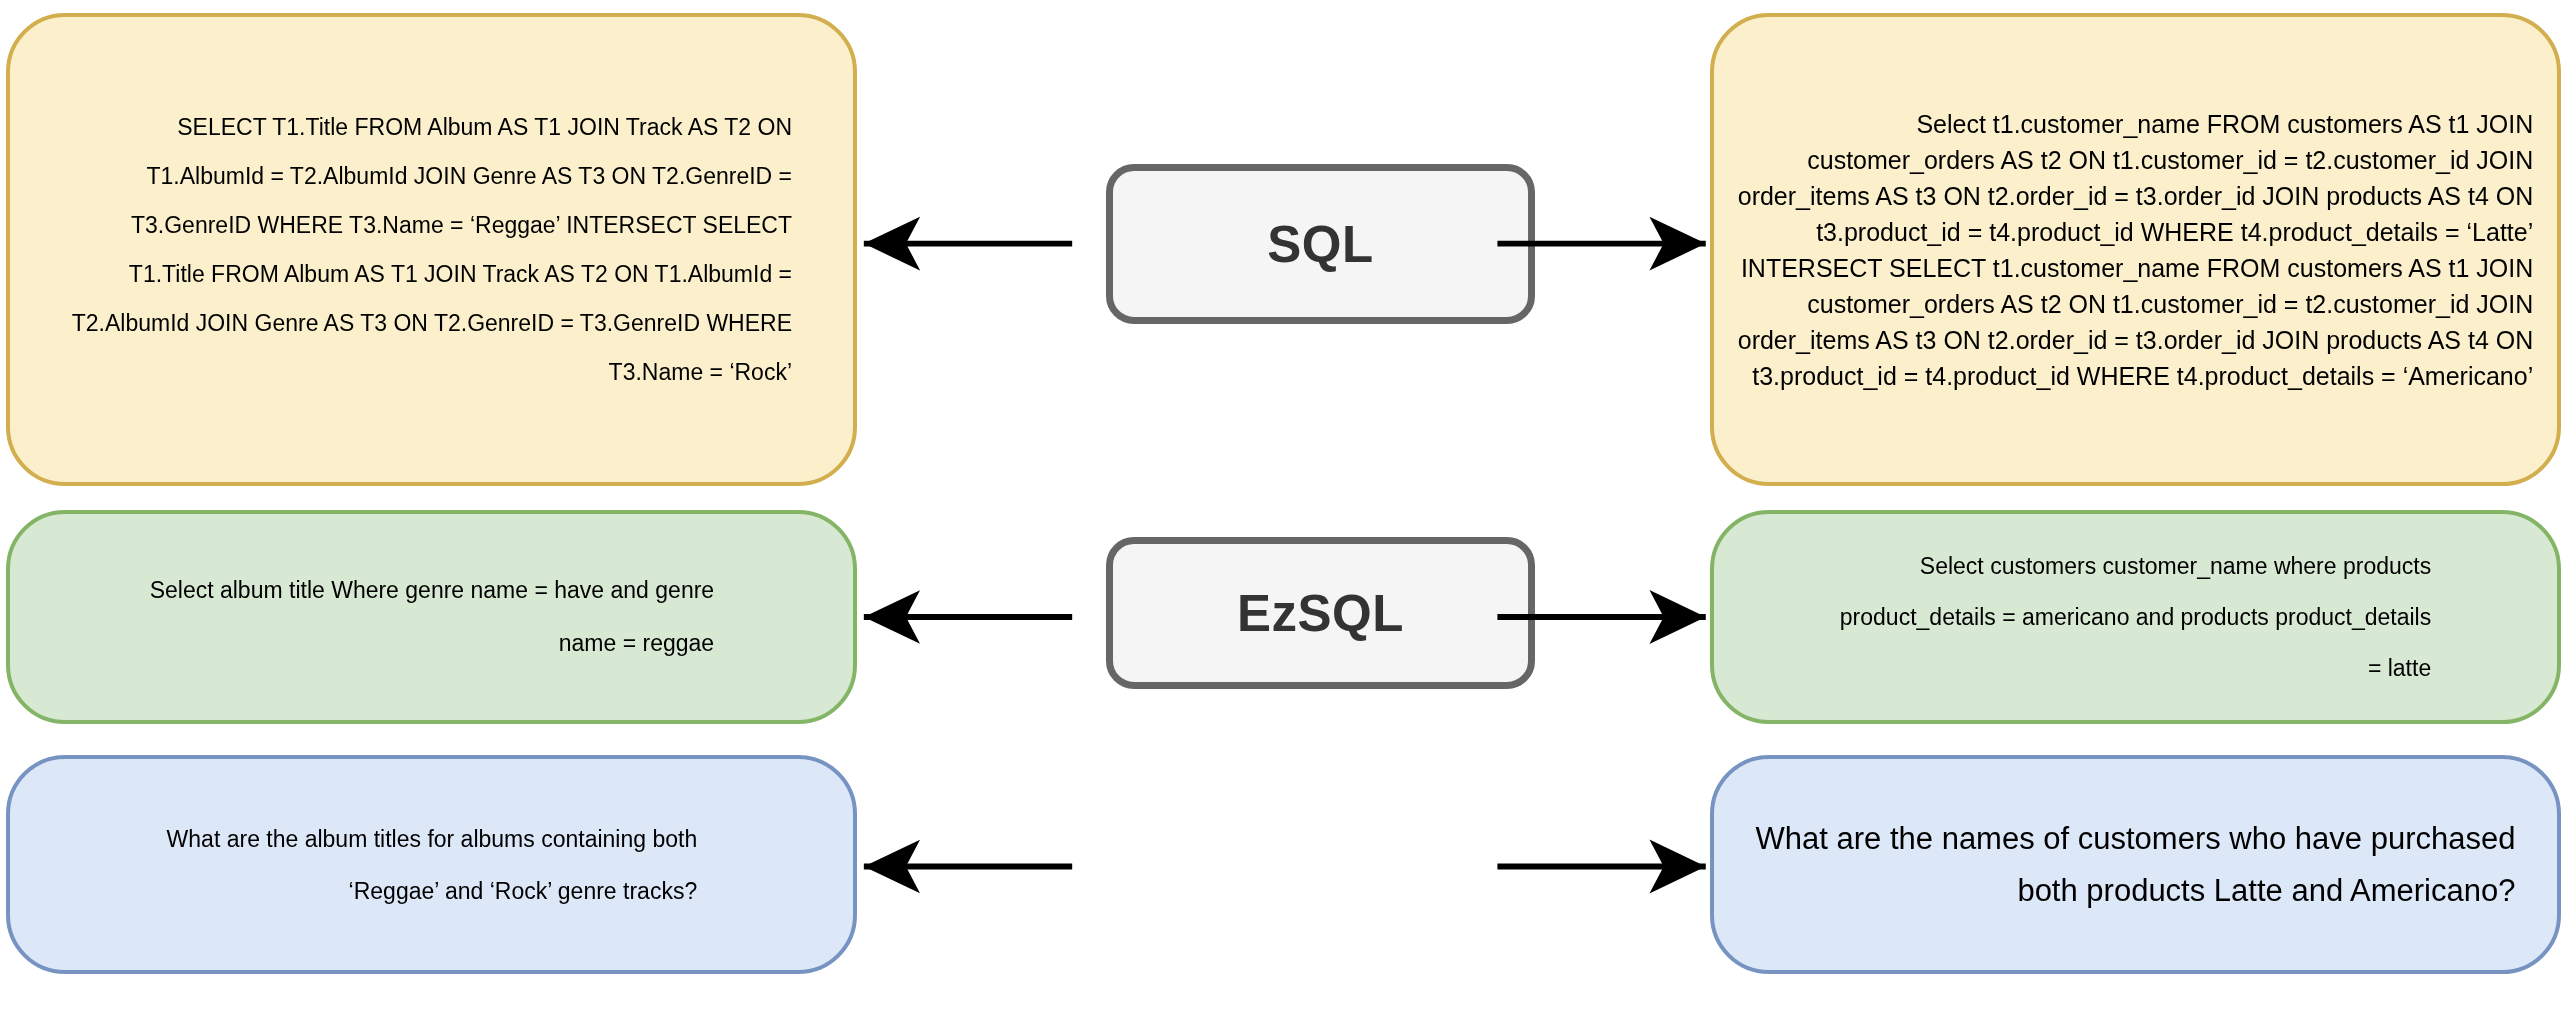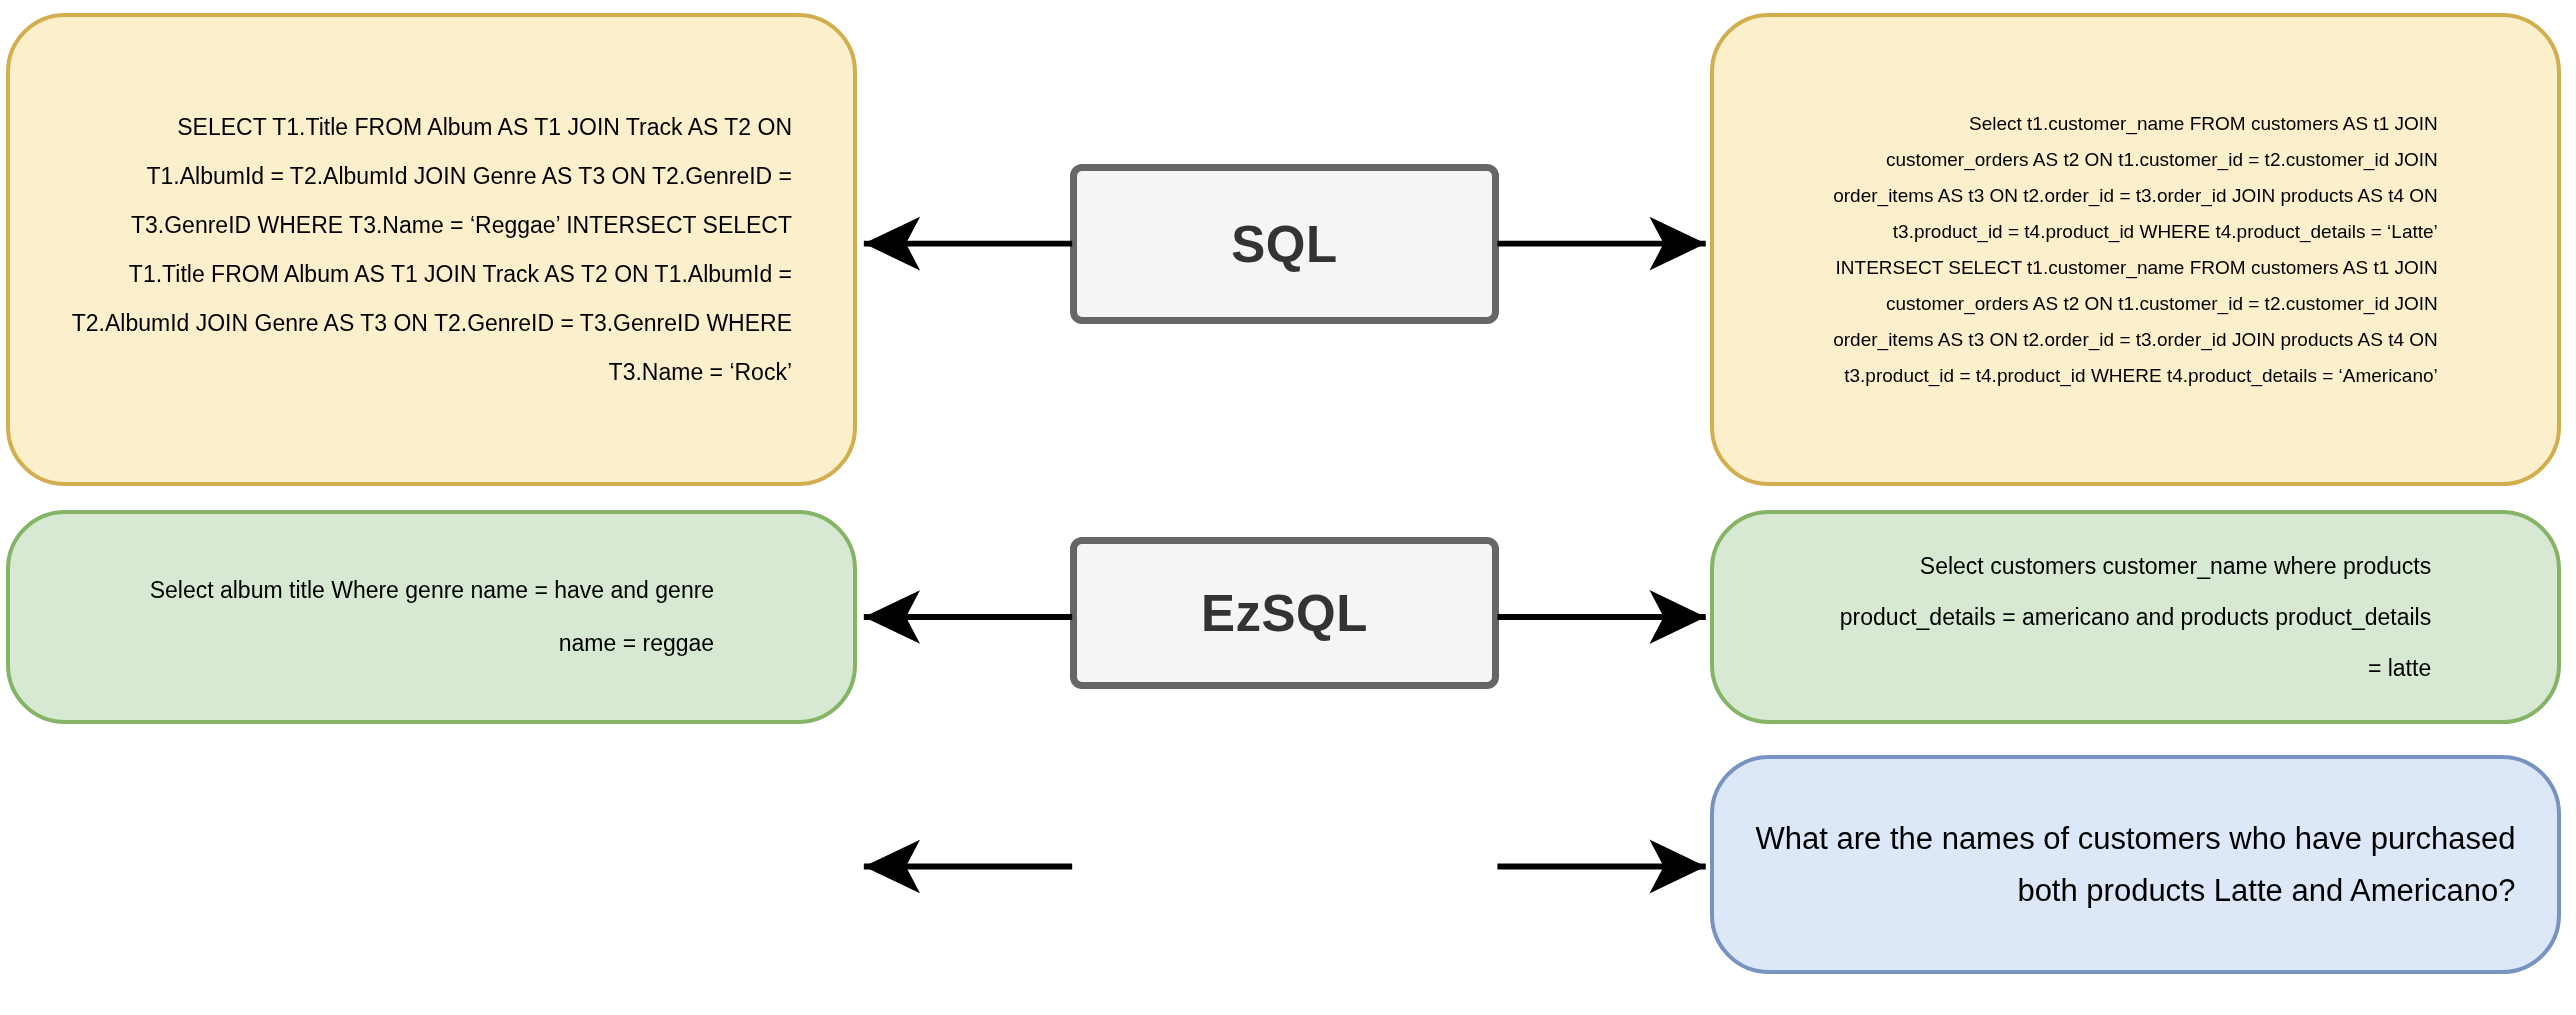--- a/index.html
+++ b/index.html
@@ -37,30 +37,31 @@
     background: #D7E9D2;
     border: 4.8px solid #84B566;
   }
   .blue {
     background: #DCE7F8;
     border: 4.8px solid #7693C1;
   }
   .label-box {
     background: #F5F5F5;
     border: 7px solid #666666;
-    border-radius: 12px;
+    border-radius: 28px;
     color: #333333;
     font-weight: bold;
     font-size: 51px;
     letter-spacing: 0.5px;
+    margin-left: 36px;
   }
   
   .sql-left    { left: 6.4px;   top: 13.4px;   width: 851px; height: 473px; font-size: 23px; line-height: 49px; padding: 0 22.4px; }
   .sql-label   { left: 1070px; top: 164px;  width: 429px;  height: 160px; }
-  .sql-right   { left: 1710px; top: 13.4px;   width: 851px; height: 473px; font-size: 19px; line-height: 36px; padding: 4px 16px; }
+  .sql-right   { left: 1710px; top: 13.4px;   width: 851px; height: 473px; font-size: 25px; line-height: 36px; padding: 4px 16px; }
   
   .ezsql-left  { left: 6.4px;   top: 510px;  width: 851px; height: 214px; font-size: 23px; line-height: 53px; padding: 0 22.4px; }
   .ezsql-label { left: 1070px; top: 537px; width: 429px;  height: 152px; }
   .ezsql-right { left: 1710px; top: 510px;  width: 851px; height: 214px; font-size: 23px; line-height: 51px; padding: 0 5px; }
   
   .question-left  { left: 6.4px;   top: 755px; width: 851px; height: 219px; font-size: 23px; line-height: 52px; padding: 0 22.4px; }
   .question-label { left: 1070px; top: 787px; width: 429px;  height: 160px; }
   .question-right { left: 1710px; top: 755px; width: 851px; height: 219px; font-size: 31px; line-height: 52px; padding: 0 22.4px; }
 
   .arrow-layer {
@@ -110,20 +111,24 @@
   </div>
   <div class="box label-box ezsql-label">
     <span>EzSQL</span>
   </div>
   <div class="box note green ezsql-right">
     <span>Select customers customer_name where products
 product_details = americano and products product_details
 = latte</span>
   </div>
 
+  <div class="box note blue question-left">
+    <span>What are the album titles for albums containing both
+‘Reggae’ and ‘Rock’ genre tracks?</span>
+  </div>
   <div class="box note blue question-right">
     <span>What are the names of customers who have purchased
 both products Latte and Americano?</span>
   </div>
 
   <svg class="arrow-layer" viewBox="0 0 4820 1900" xmlns="http://www.w3.org/2000/svg">
     <defs>
       <marker id="ah" viewBox="0 0 12 12" refX="11.5" refY="6" markerWidth="10" markerHeight="10" orient="auto">
         <path d="M 0 0.5 L 11.5 6 L 0 11.5 L 2.9 6 Z" fill="#000000"></path>
       </marker>

